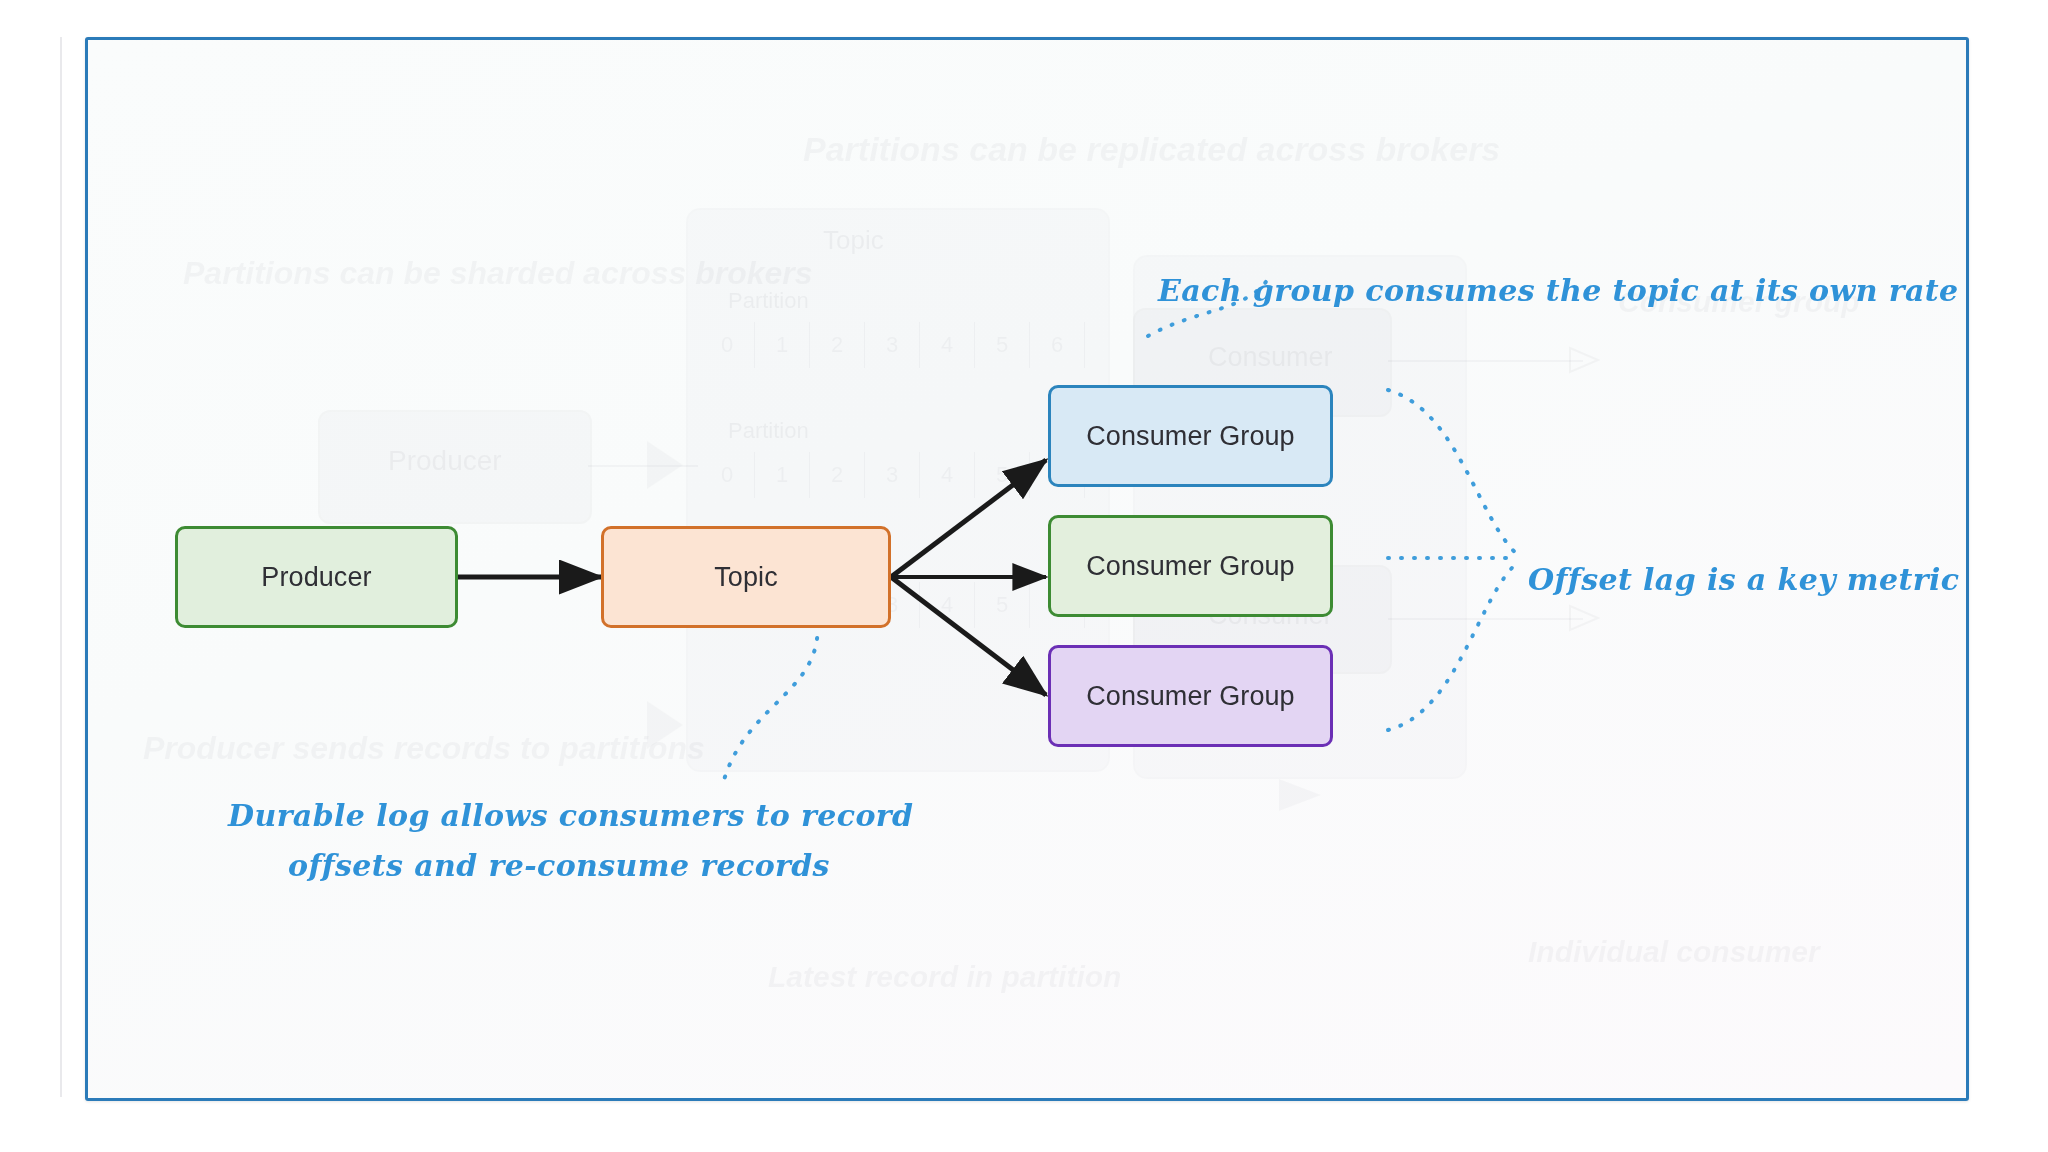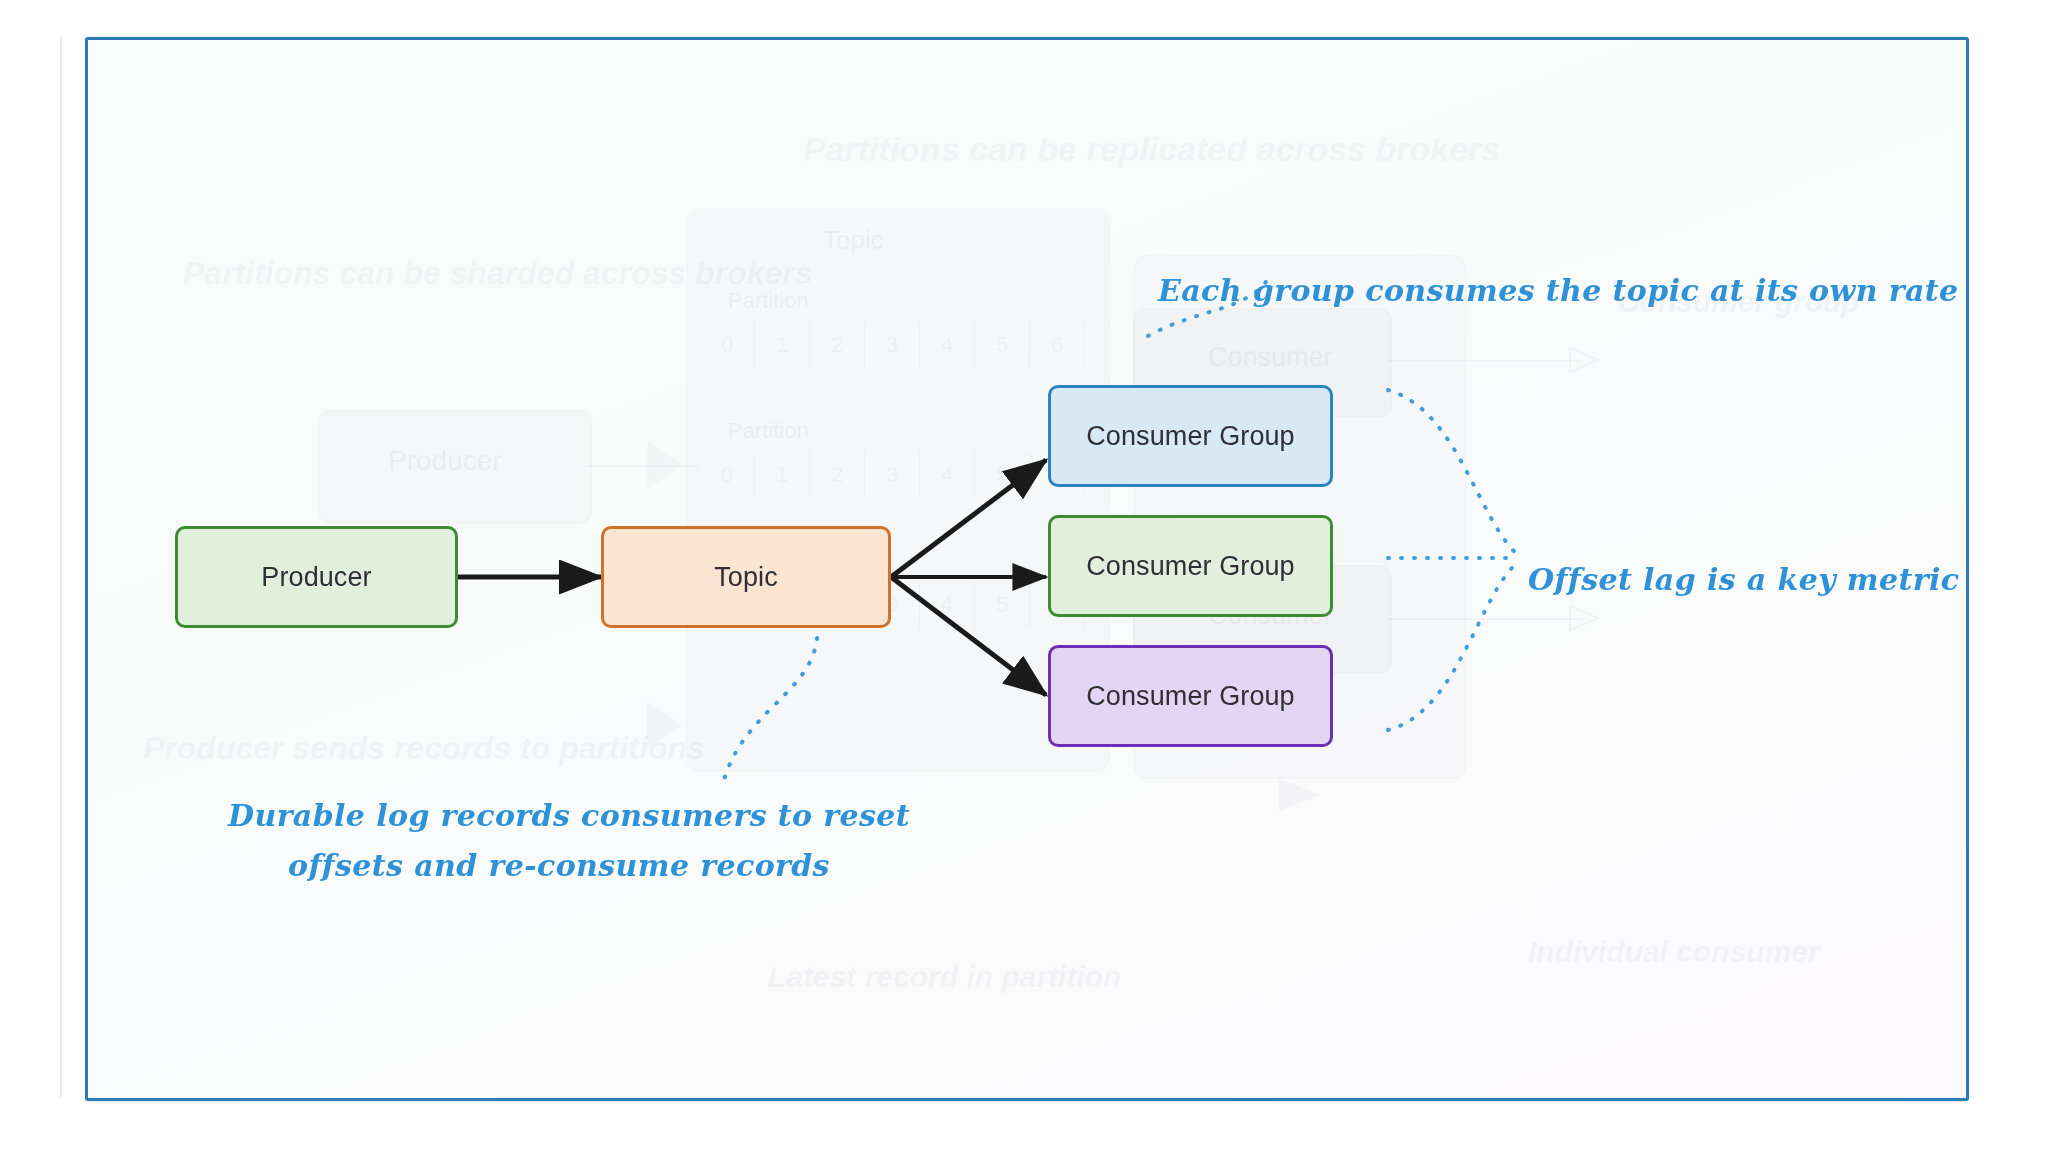--- a/index.html
+++ b/index.html
@@ -292,18 +292,18 @@
     </div>
 
     <div class="node cg-purple" style="left:960px; top:605px; width:285px; height:102px;">
       <span>Consumer Group</span>
     </div>
 
     <div class="annot" style="left:1070px; top:233px;">Each group consumes the topic at its own rate</div>
 
     <div class="annot" style="left:1440px; top:522px;">Offset lag is a key metric to monitor</div>
 
-    <div class="annot" style="left:140px; top:758px;">Durable log records consumers to reset</div>
+    <div class="annot" style="left:140px; top:758px;">Durable log allows consumers to record</div>
 
     <div class="annot line2" style="left:200px; top:808px;">offsets and re-consume records</div>
 
   </div>
 </div>
 
 </body></html>

